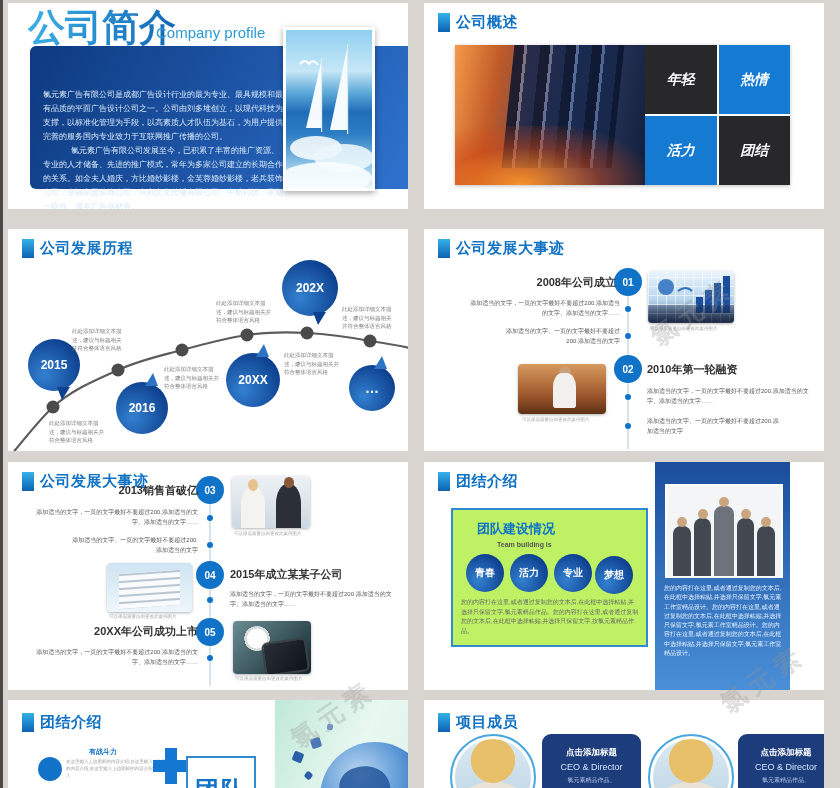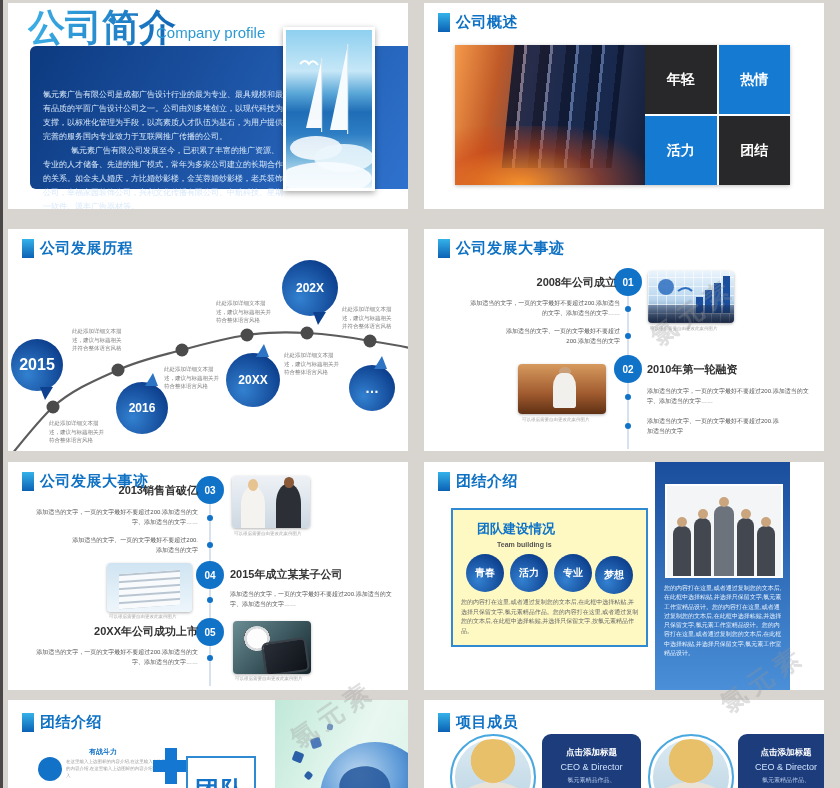--- a/index.html
+++ b/index.html
@@ -37,21 +37,21 @@
 
   
   .banner{position:absolute;left:31px;top:42px;width:335px;height:140px;display:flex;box-shadow:0 1px 4px rgba(0,0,0,.25);}
   .ph-city{width:190px;height:100%;position:relative;overflow:hidden;
     background:linear-gradient(100deg,#f59a4a 0%,#c05a28 22%,#37436a 58%,#101d3a 100%);}
   .ph-city .blds{position:absolute;left:28%;top:0;width:58%;height:88%;transform:skewX(-6deg);
     background:repeating-linear-gradient(90deg,rgba(10,20,45,.85) 0 10px,rgba(110,140,190,.55) 10px 13px,rgba(22,38,75,.85) 13px 26px);}
   .ph-city .glow{position:absolute;left:0;bottom:0;width:100%;height:42%;
     background:radial-gradient(ellipse at 35% 100%,rgba(255,150,40,.95),rgba(210,70,20,.5) 45%,transparent 78%);}
   .grid2{width:145px;height:100%;display:grid;grid-template-columns:1fr 1fr;grid-template-rows:1fr 1fr;gap:2px;background:#fff;}
-  .tile{display:flex;align-items:center;justify-content:center;font-size:14px;font-weight:bold;color:#fff;}
+  .tile{display:flex;align-items:center;justify-content:center;font-size:14px;font-style:italic;font-weight:bold;color:#fff;}
   .tile.dark{background:#28282b}.tile.blue{background:#147ad2}
 
   
   .bl{position:absolute;border-radius:50%;color:#fff;font-weight:bold;display:flex;align-items:center;justify-content:center;
     background:radial-gradient(circle at 32% 68%,#3381d1,#0c3e8c 78%);}
   .bl::after{content:"";position:absolute;width:0;height:0;left:55%;}
   .bl.down::after{bottom:-9px;border-left:5px solid transparent;border-right:8px solid transparent;border-top:13px solid #0d418f;}
   .bl.up::after{top:-9px;border-left:8px solid transparent;border-right:5px solid transparent;border-bottom:13px solid #2d74c4;}
   .note{position:absolute;font-size:5.5px;line-height:1.55;color:#808080;width:56px;}
 
@@ -80,21 +80,21 @@
   .ph-shake .h1{position:absolute;left:20%;top:6%;width:13%;height:22%;background:#e8c392;border-radius:50%;}
   .ph-shake .h2{position:absolute;right:20%;top:2%;width:13%;height:22%;background:#8a5a38;border-radius:50%;}
   .ph-build{background:linear-gradient(180deg,#cfe4f2 0%,#eef6fb 100%);}
   .ph-build .b{position:absolute;left:14%;top:18%;width:72%;height:72%;transform:skewY(-4deg);
     background:repeating-linear-gradient(0deg,#f8fafc 0 5px,#b9c6d2 5px 7px),#e4ebf1;}
   .ph-tablet{background:linear-gradient(135deg,#6b8d94 0%,#2c444c 70%,#15242b 100%);}
   .ph-tablet .cup{position:absolute;left:14%;top:10%;width:34%;height:46%;background:radial-gradient(circle at 50% 50%,#fdfdfd 55%,#d8dcdf 56% 70%,#6b4a3a 71%);border-radius:50%;}
   .ph-tablet .tab{position:absolute;left:38%;top:36%;width:52%;height:56%;background:linear-gradient(135deg,#2a2f38,#0e1218);border:2px solid #3a4048;border-radius:6px;transform:rotate(-8deg);}
 
   
-  .tb-box{position:absolute;left:27px;top:46px;width:193px;height:135px;border:2px solid #2f8ad2;background:#fef9c3;}
+  .tb-box{position:absolute;left:27px;top:46px;width:193px;height:135px;border:2px solid #2f8ad2;background:#bef264;}
   .tb-title{position:absolute;left:24px;top:10px;font-size:13px;font-weight:bold;color:#0f74c8;}
   .tb-sub{position:absolute;left:44px;top:31px;font-size:7px;font-weight:bold;color:#555;}
   .badge{position:absolute;width:38px;height:38px;border-radius:50%;color:#fff;font-size:10px;font-weight:bold;
     display:flex;align-items:center;justify-content:center;background:radial-gradient(circle at 32% 68%,#3381d1,#0c3e8c 78%);}
   .tb-body{position:absolute;left:8px;top:88px;width:178px;font-size:6px;line-height:1.6;color:#666;}
   .panel{position:absolute;left:231px;top:0;width:135px;height:228px;background:linear-gradient(180deg,#1a4e9d 0%,#4a8fd8 100%);}
   .ph-team{position:absolute;left:10px;top:22px;width:114px;height:90px;background:#f3f5f7;border:2px solid #fff;overflow:hidden;}
   .pp{position:absolute;bottom:0;border-radius:8px 8px 0 0;background:#43474f;}
   .pp::before{content:"";position:absolute;left:50%;top:-9px;transform:translateX(-50%);width:10px;height:10px;border-radius:50%;background:#caa57e;}
   .pp.mid{background:#6d737c;}
@@ -193,21 +193,21 @@
       <path d="M 0 230 C 20 205 32 190 45 178 C 65 160 90 150 110 141 C 132 131 152 127 174 121
                C 196 115 218 109 239 106 C 259 103 279 103 299 104 C 320 105 341 108 362 112
                C 375 114 388 116 402 119" stroke="#5c5c5c" stroke-width="2.2" fill="none"></path>
       <circle cx="45" cy="178" r="6.5" fill="#4b4b4b"></circle>
       <circle cx="110" cy="141" r="6.5" fill="#4b4b4b"></circle>
       <circle cx="174" cy="121" r="6.5" fill="#4b4b4b"></circle>
       <circle cx="239" cy="106" r="6.5" fill="#4b4b4b"></circle>
       <circle cx="299" cy="104" r="6.5" fill="#4b4b4b"></circle>
       <circle cx="362" cy="112" r="6.5" fill="#4b4b4b"></circle>
     </svg>
-    <div class="bl down" style="left:3px;top:110px;width:52px;height:52px;font-size:16px">2015</div>
+    <div class="bl down" style="left:20px;top:110px;width:52px;height:52px;font-size:12px">2015</div>
     <div class="bl up" style="left:108px;top:153px;width:52px;height:52px;font-size:12px">2016</div>
     <div class="bl up" style="left:218px;top:124px;width:54px;height:54px;font-size:12px">20XX</div>
     <div class="bl down" style="left:274px;top:31px;width:56px;height:56px;font-size:12px">202X</div>
     <div class="bl up" style="left:341px;top:136px;width:46px;height:46px;font-size:14px">…</div>
     <div class="note" style="left:41px;top:190px">此处添加详细文本描述，建议与标题相关并符合整体语言风格</div>
     <div class="note" style="left:64px;top:98px;width:52px">此处添加详细文本描述，建议与标题相关并符合整体语言风格</div>
     <div class="note" style="left:156px;top:136px">此处添加详细文本描述，建议与标题相关并符合整体语言风格</div>
     <div class="note" style="left:208px;top:70px">此处添加详细文本描述，建议与标题相关并符合整体语言风格</div>
     <div class="note" style="left:276px;top:122px">此处添加详细文本描述，建议与标题相关并符合整体语言风格</div>
     <div class="note" style="left:334px;top:76px;width:54px">此处添加详细文本描述，建议与标题相关并符合整体语言风格</div>

